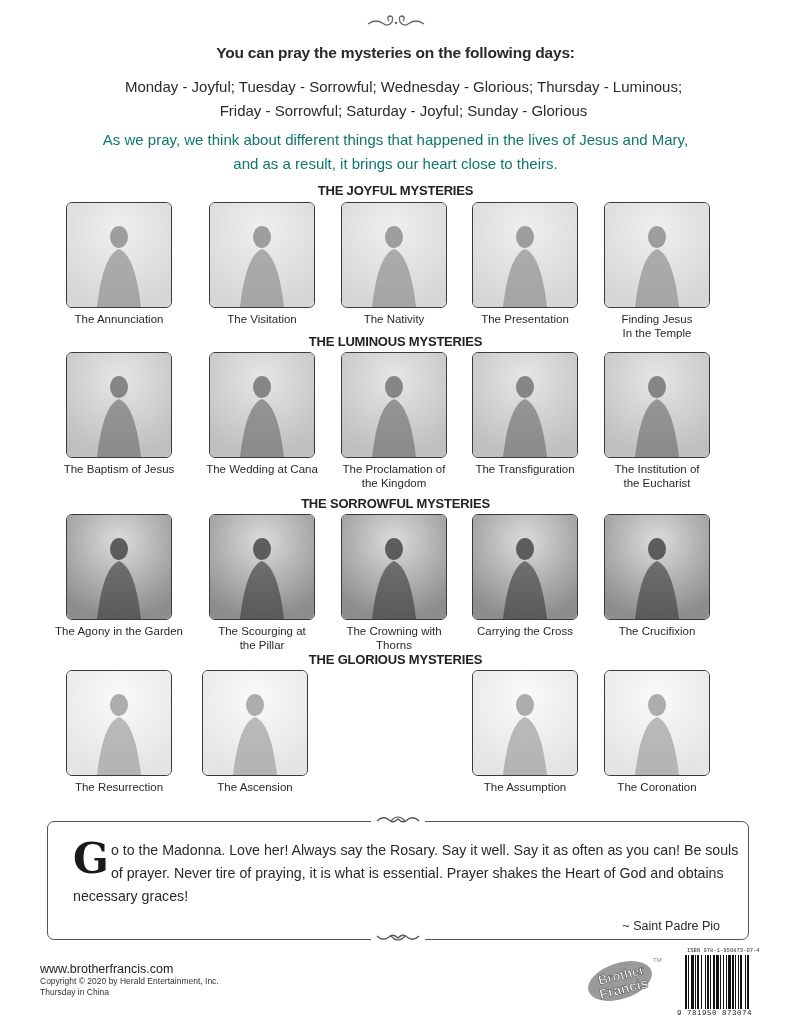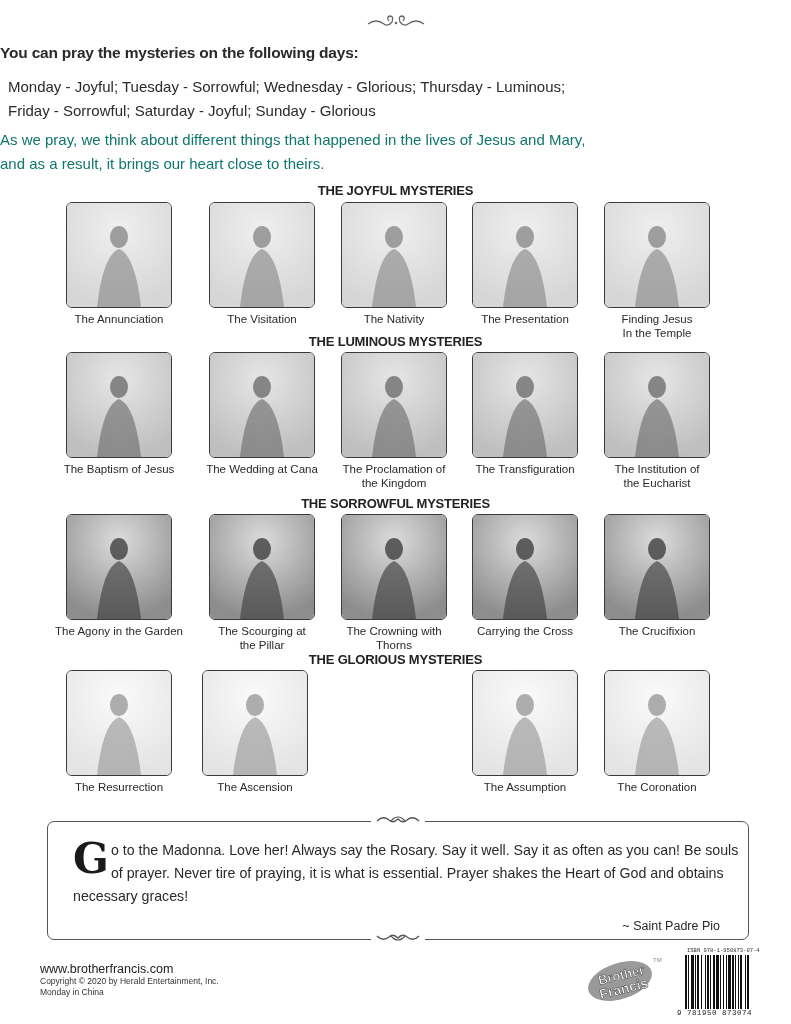--- a/index.html
+++ b/index.html
@@ -1,19 +1,19 @@
 <!DOCTYPE html>
 <html><head>
 <meta charset="utf-8">
 <style>
   html, body { margin:0; padding:0; background:#ffffff; }
   body { width:791px; height:1024px; position:relative; overflow:hidden;
          font-family:"Liberation Sans", sans-serif; color:#2a2a2a; }
   .ornament-top { position:absolute; left:0; width:791px; top:12px; text-align:center; }
-  .intro { position:absolute; left:0; width:791px; text-align:left; }
+  .intro { position:absolute; left:0; width:791px; text-align:center; }
   .heading-bold { font-weight:bold; font-size:15.5px; letter-spacing:-0.2px; }
   .days { font-size:15px; line-height:24px;padding-left:8px; }
   .para { font-size:15px; line-height:24px; color:#0f766e; }
   .section-title { position:absolute; left:0; width:791px; text-align:center;
                    font-weight:bold; font-size:13px; color:#222; letter-spacing:-0.2px; }
   .row { position:absolute; left:0; width:791px; height:150px; }
   .tile { position:absolute; width:132px; text-align:center; }
   .pic { width:104px; height:104px; margin:0 auto; border:1.5px solid #3a3a3a; border-radius:6px;
          overflow:hidden; position:relative; }
   .pic svg { display:block; }
@@ -394,21 +394,21 @@
   </div>
   <div class="quote-text">
     <span class="dropcap">G</span><span>o to the Madonna. Love her! Always say the Rosary. Say it well. Say it as often as you can! Be souls of prayer. Never tire of praying, it is what is essential. Prayer shakes the Heart of God and obtains necessary graces!</span>
   </div>
   <div class="quote-attr">~ Saint Padre Pio</div>
 </div>
 
 <div class="footer">
   <div class="site">www.brotherfrancis.com</div>
   <div class="small">Copyright © 2020 by Herald Entertainment, Inc.</div>
-  <div class="small">Monday in China</div>
+  <div class="small">Thursday in China</div>
 </div>
 
 <div class="logo">
   <svg width="70" height="46" viewBox="0 0 70 46">
     <ellipse cx="35" cy="25" rx="33" ry="18" transform="rotate(-18 35 25)" fill="#9a9a9a"></ellipse>
     <text x="14" y="24" font-family="Liberation Sans, sans-serif" font-weight="bold" font-size="13" fill="#fff" stroke="#555" stroke-width="0.6" transform="rotate(-14 35 25)">Brother</text>
     <text x="12" y="38" font-family="Liberation Sans, sans-serif" font-weight="bold" font-size="14" fill="#fff" stroke="#555" stroke-width="0.6" transform="rotate(-14 35 25)">Francis</text>
   </svg>
 </div>
 <div class="tm">TM</div>

